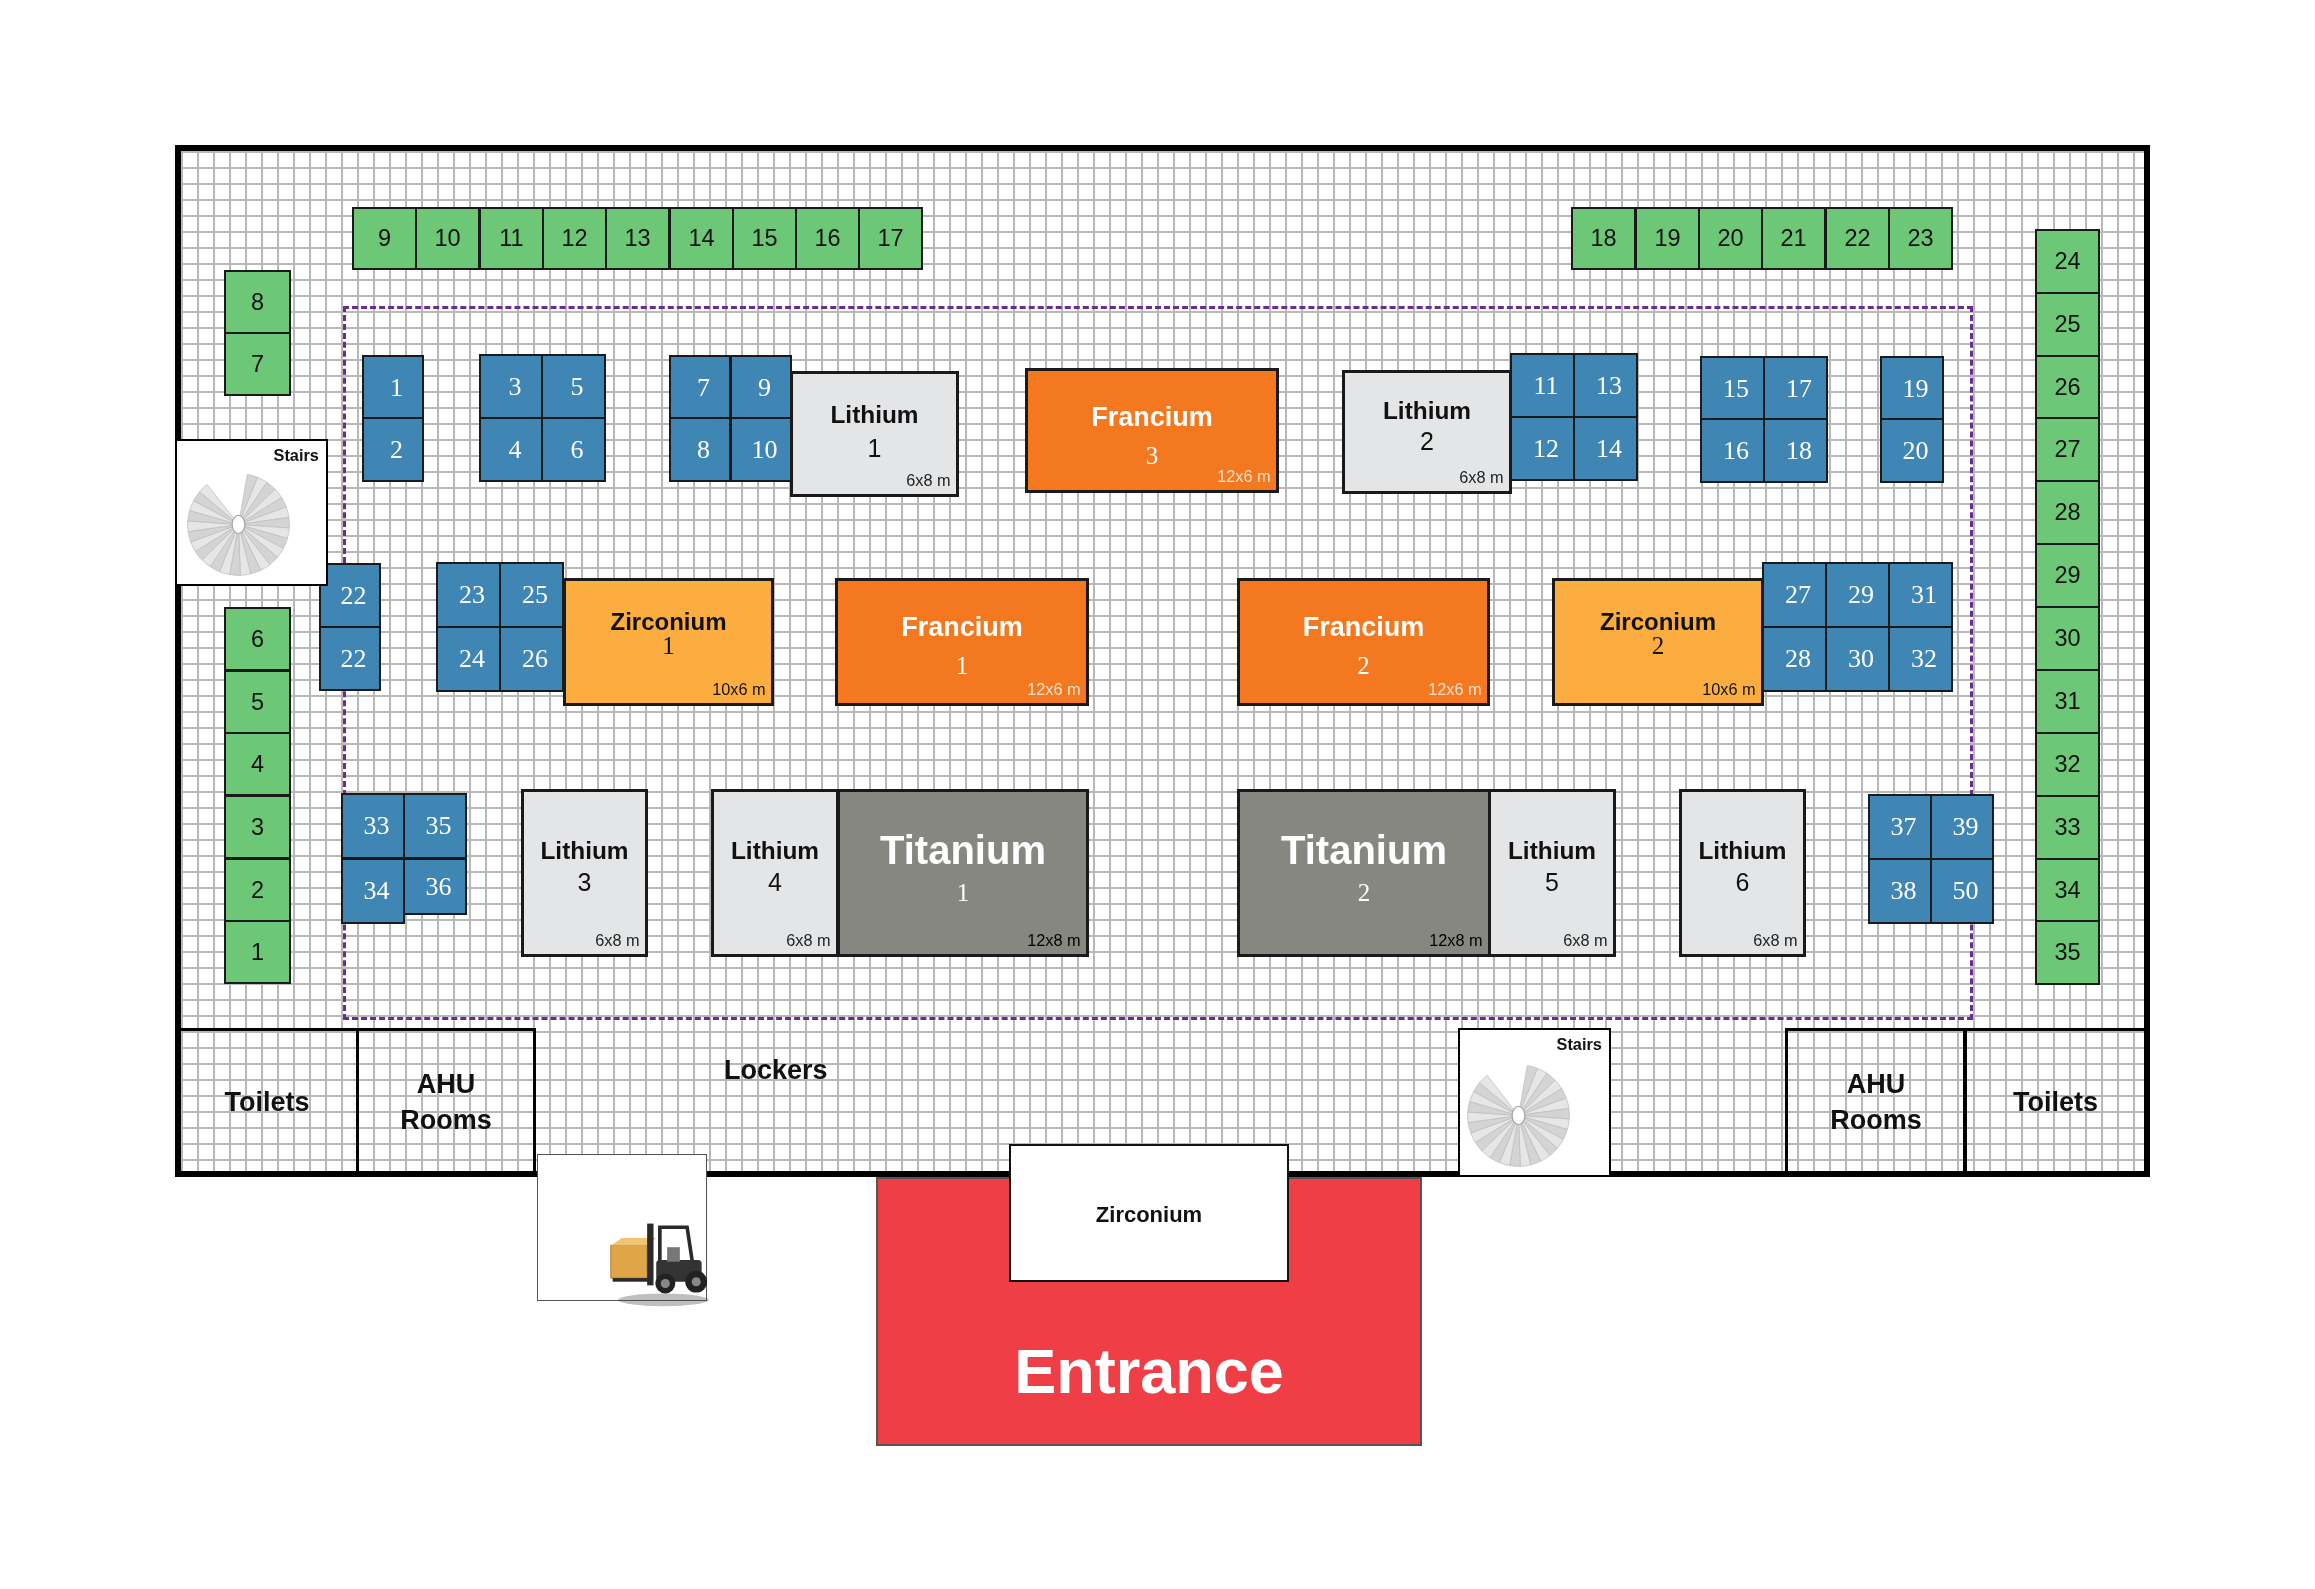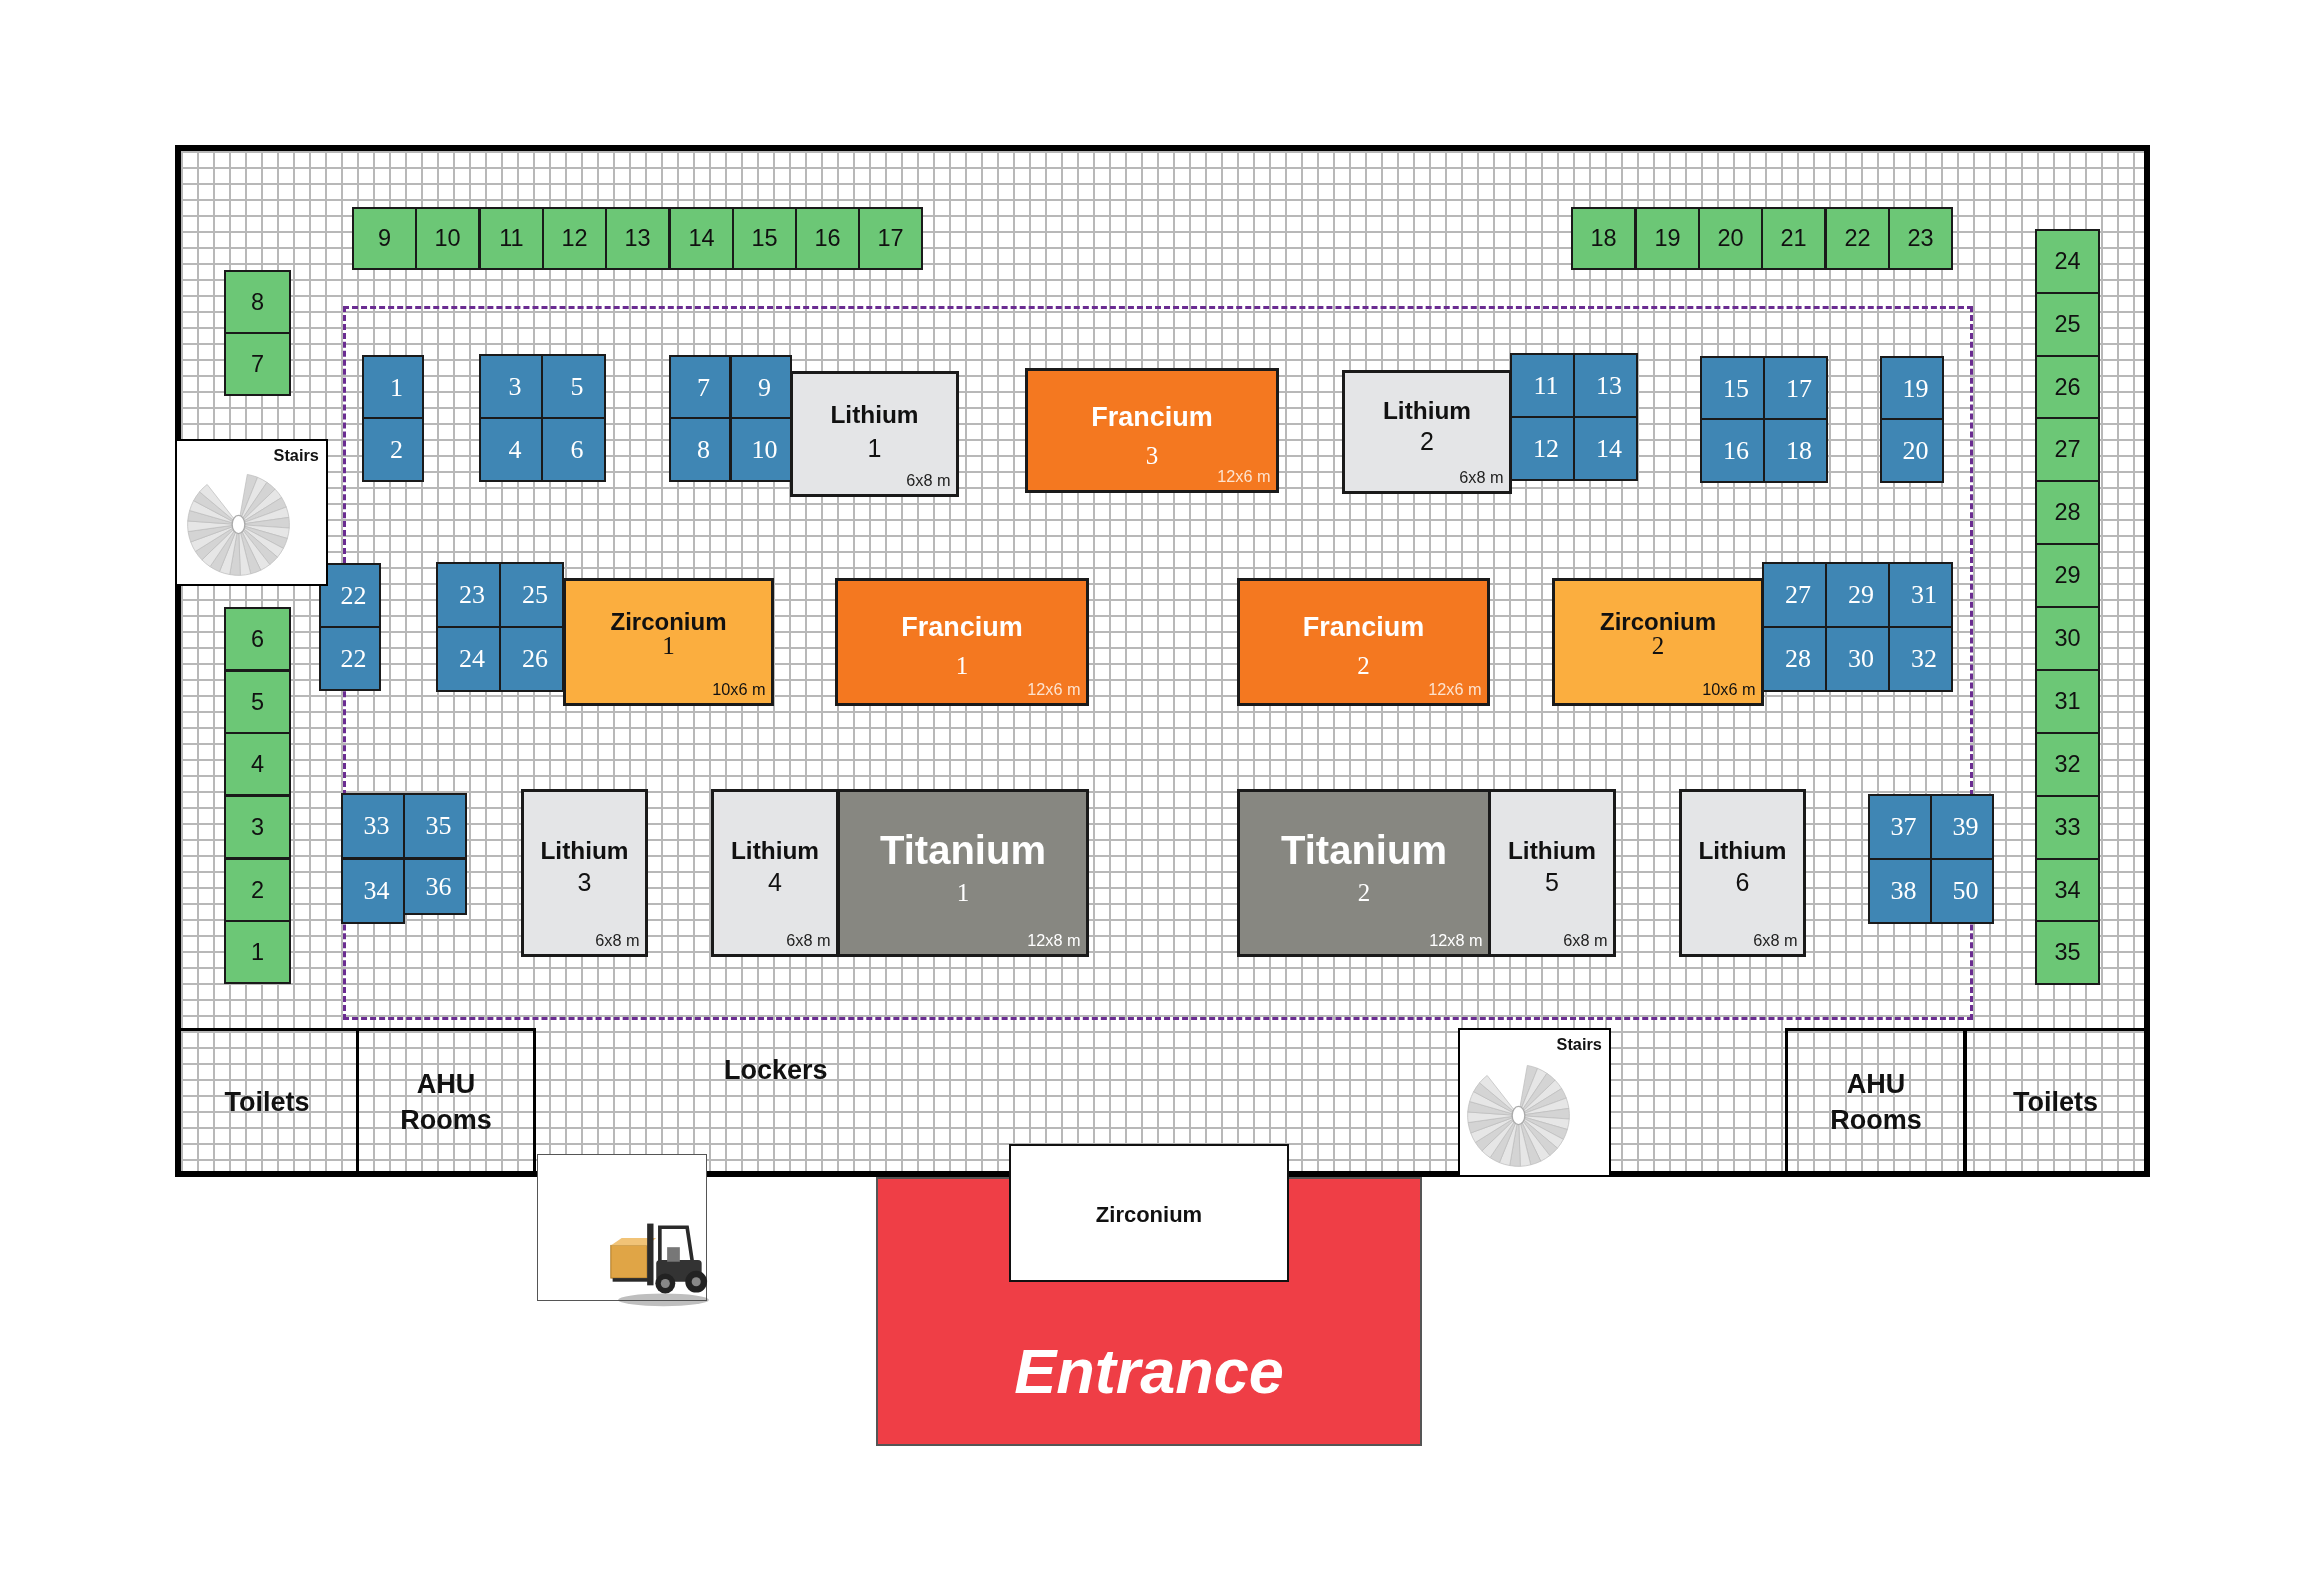--- a/index.html
+++ b/index.html
@@ -33,21 +33,21 @@
   .francium { background:#f47820; color:#fff; }
   .francium .name { top:31px; font-size:27px; }
   .francium .num { top:71px; font-size:25px; font-family:"Liberation Serif", serif; }
   .francium .dim { color:#fde3cf; }
   .zirconium { background:#fbae3f; color:#111; }
   .zirconium .name { top:27px; font-size:24px; }
   .zirconium .num { top:51px; font-size:25px; font-family:"Liberation Serif", serif; }
   .titanium { background:#878781; color:#fff; }
   .titanium .name { top:36px; font-size:40px; }
   .titanium .num { top:87px; font-size:25px; font-family:"Liberation Serif", serif; }
-  .titanium .dim { color:#ffffff; }
+  .titanium .dim { color:#000000; }
   .room { position:absolute; box-sizing:border-box; border:3.6px solid #000; display:flex; align-items:center; justify-content:center; text-align:center; font-weight:bold; font-size:27px; color:#111; line-height:1.3; }
   .stairs { position:absolute; box-sizing:border-box; border:2.7px solid #000; background:#fff; }
   .stairs .lbl { position:absolute; right:7.2px; top:5.4px; font-size:16.3px; font-weight:bold; color:#111; }
   .stairs svg { position:absolute; }
   .label-free { position:absolute; font-weight:bold; color:#111; font-size:27px; }
 </style>
 </head>
 <body>
 
 <div class="floor"></div>
@@ -403,19 +403,19 @@
     <rect x="52" y="56" width="50" height="24" rx="4" fill="#333"></rect>
     <rect x="64" y="42" width="14" height="16" fill="#777"></rect>
     <circle cx="62" cy="82" r="11" fill="#222"></circle>
       <circle cx="62" cy="82" r="5" fill="#888"></circle>
     <circle cx="96" cy="80" r="12" fill="#222"></circle>
       <circle cx="96" cy="80" r="5" fill="#888"></circle>
   </svg>
 </div>
 
 <div class="abs" style="left:876px;top:1177px;width:546px;height:269px;background:#ef3e46;border:2.7px solid #555;">
-  <div style="position:absolute;left:0;right:0;top:156px;text-align:center;color:#fff;font-weight:bold;font-size:63px;font-style:italic;">Entrance</div>
+  <div style="position:absolute;left:0;right:0;top:156px;text-align:center;color:#fff;font-weight:bold;font-size:63px;">Entrance</div>
 </div>
 
 <div class="abs" style="left:1009px;top:1144px;width:280px;height:138px;background:#fff;border:2.7px solid #111;">
   <div style="position:absolute;left:0;right:0;top:56px;text-align:center;color:#111;font-weight:bold;font-size:22px;">Zirconium</div>
 </div>
 
 
 </body></html>

